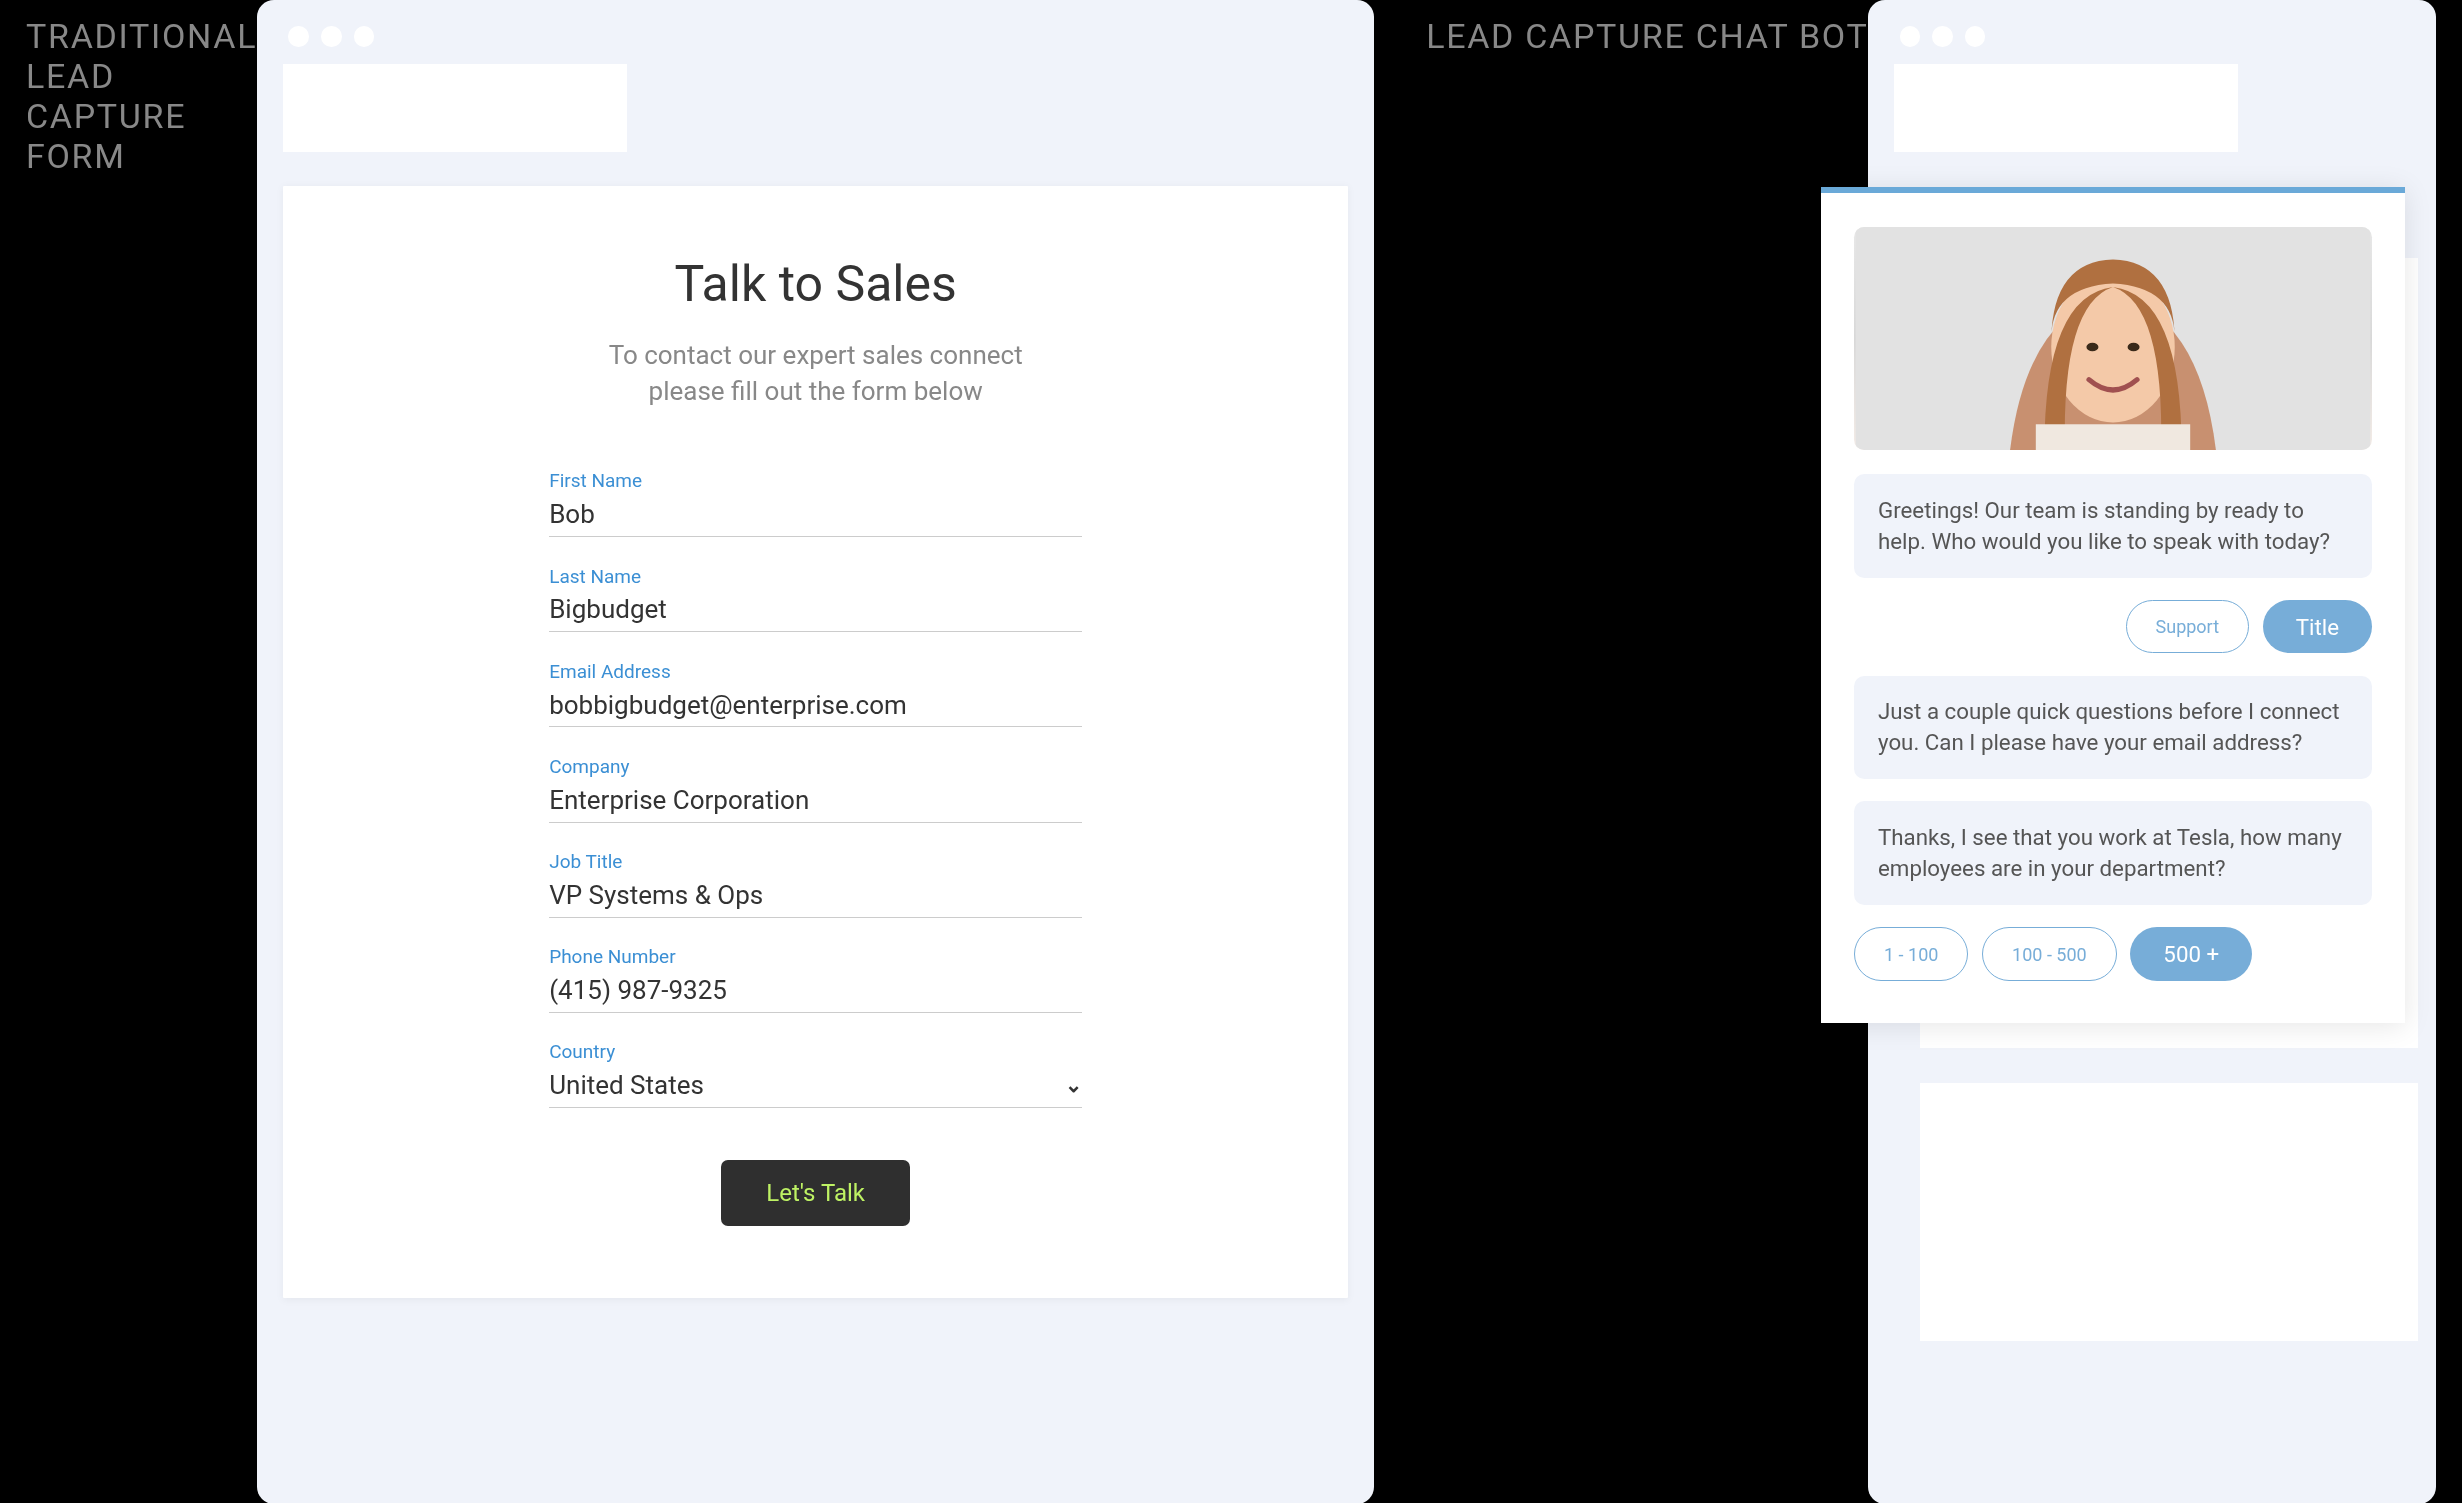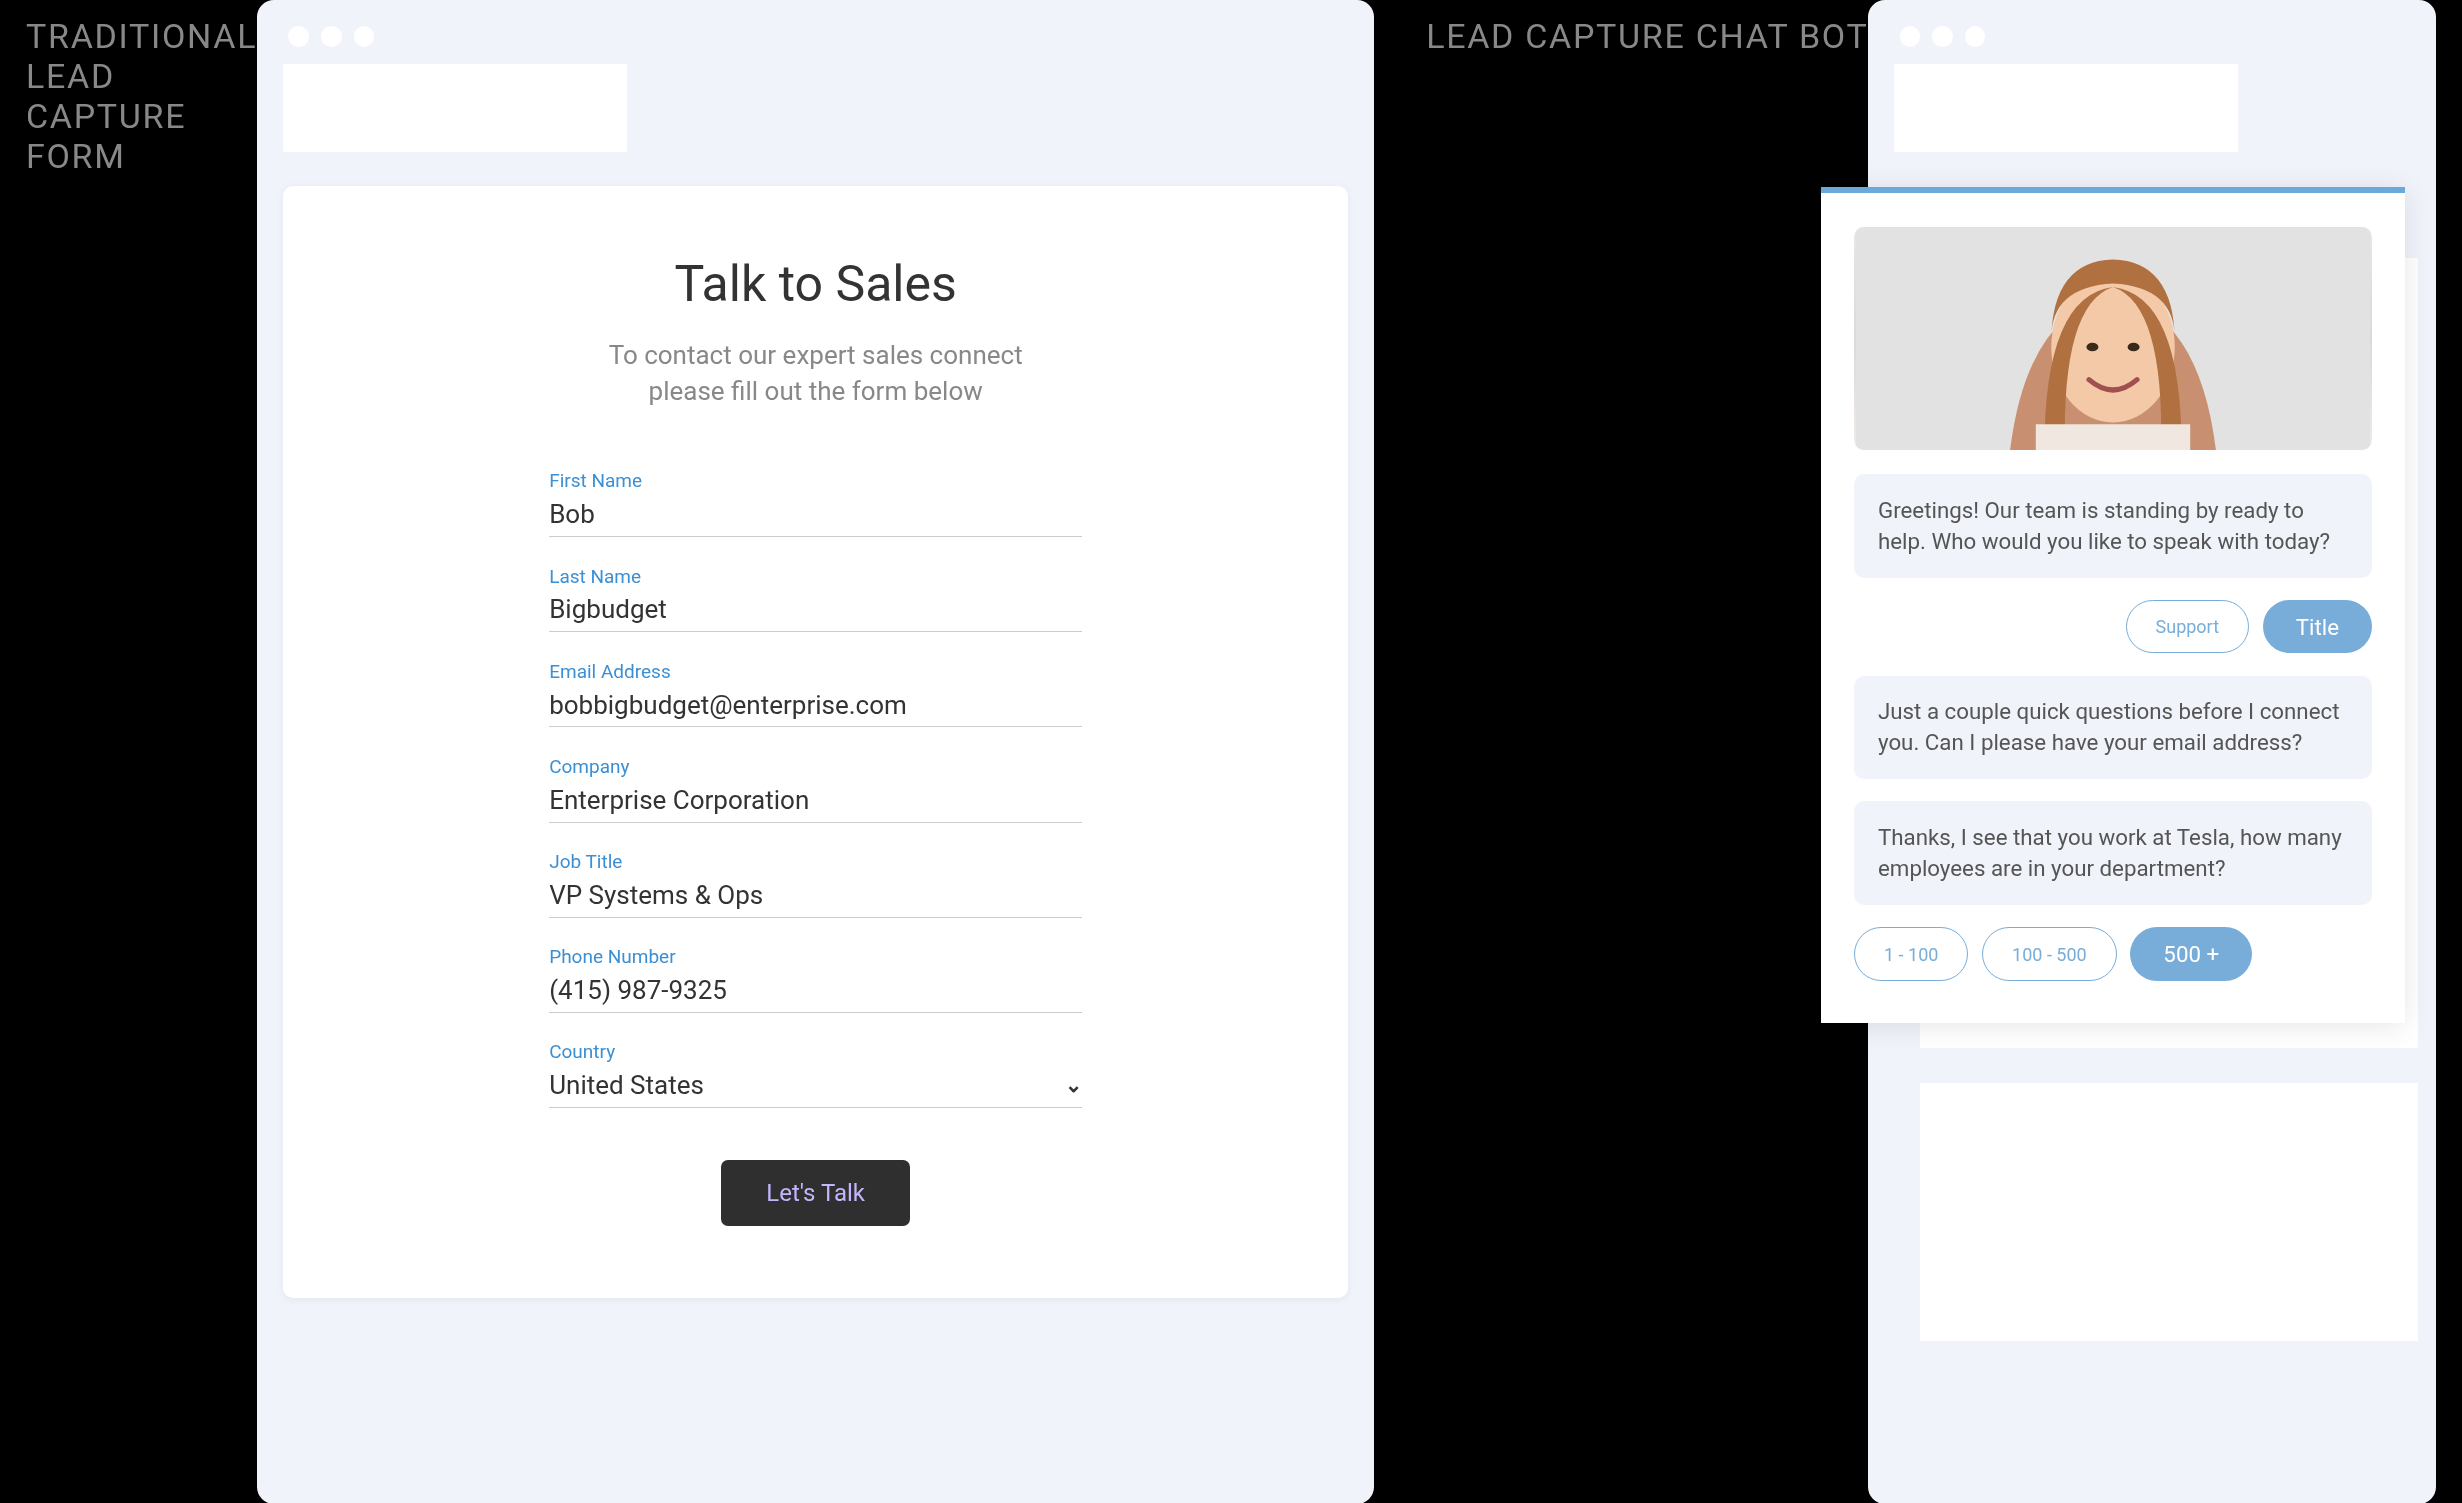--- a/index.html
+++ b/index.html
@@ -53,21 +53,21 @@
       background: #fff;
       margin-bottom: 34px;
     }
 
     
     .form-card {
       background: #fff;
       margin: 0 auto;
       width: 1065px;
       padding: 69px 86px 60px;
-      border-radius: 10px;
+      border-radius: 1px;
       box-shadow: 0 1.7px 8.6px rgba(0,0,0,0.05);
     }
     .form-title {
       font-size: 50px;
       color: #333;
       text-align: center;
       font-weight: 400;
       margin-bottom: 24px;
     }
     .form-subtitle {
@@ -117,21 +117,21 @@
     }
     .chevron-icon {
       font-size: 20.6px;
       color: #333;
       font-weight: bold;
     }
     .submit-button {
       display: block;
       margin: 52px auto 0;
       background: #2f2f2f;
-      color: #c4b5fd;
+      color: #bef264;
       border: none;
       padding: 19px 45px;
       font-size: 24px;
       border-radius: 6.9px;
       cursor: pointer;
       font-family: inherit;
     }
 
     
     .content-placeholder {

